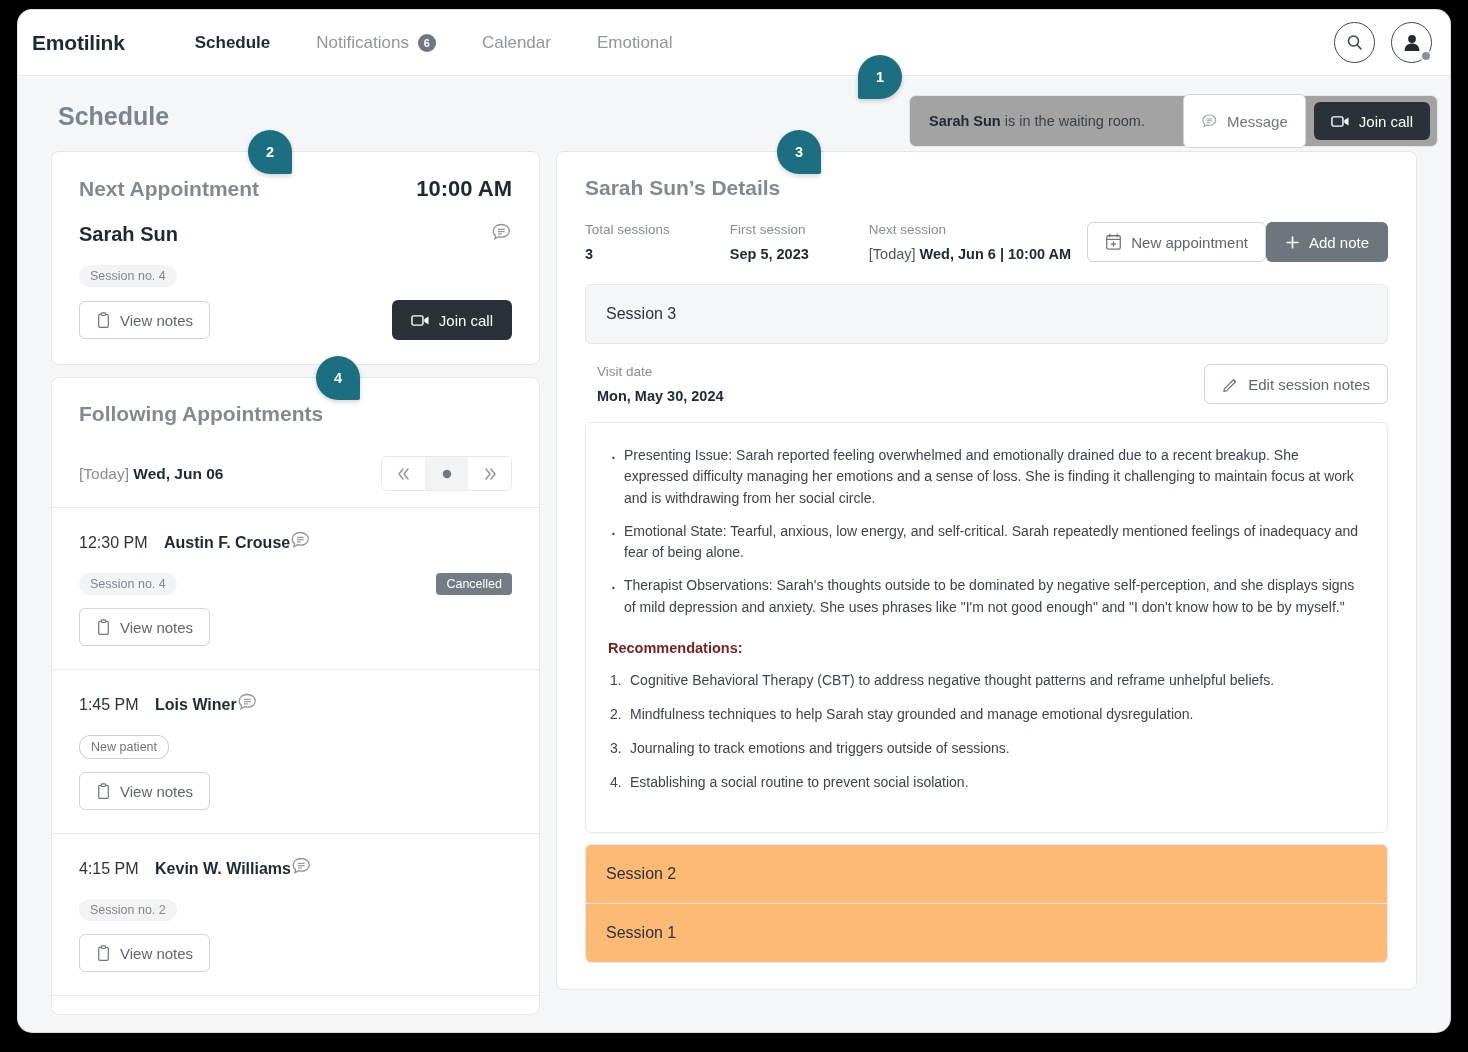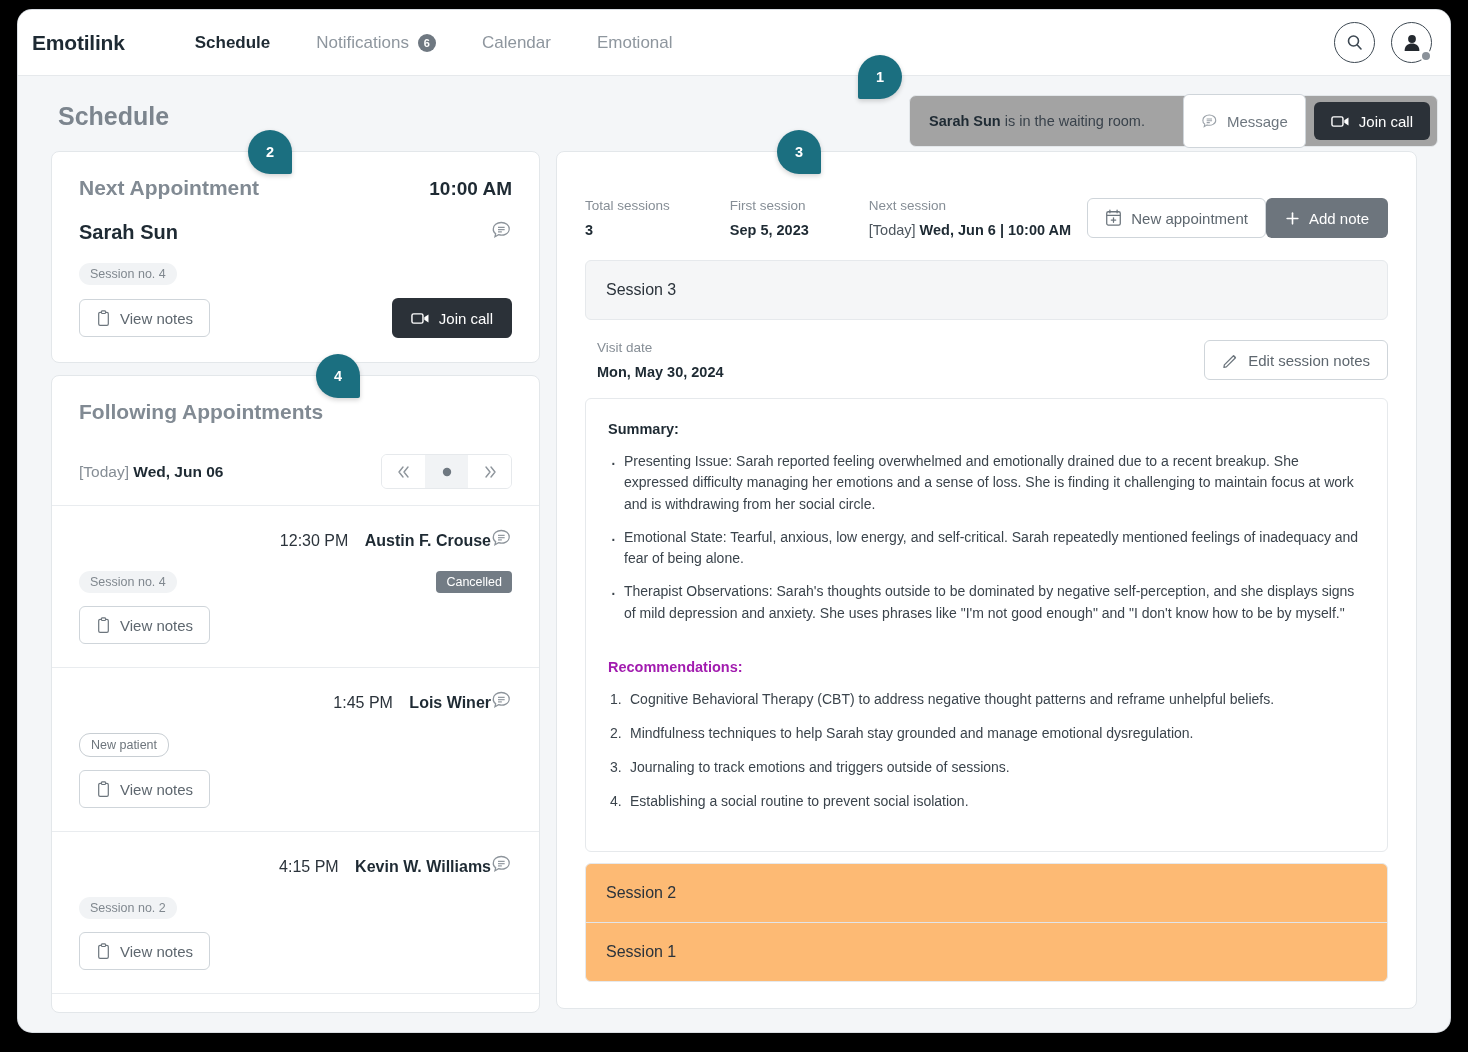--- a/index.html
+++ b/index.html
@@ -108,21 +108,21 @@
     border-radius: 8px;
     position: relative;
   }
 
   
   .na-head {
     display: flex; align-items: baseline; justify-content: space-between;
     padding: 24px 27px 0 27px;
   }
   .na-title { font-size: 21px; color: #818a93; font-weight: bold; }
-  .na-time { font-size: 19px; color: #1e2a33; font-weight: bold; }
+  .na-time { font-size: 22px; color: #1e2a33; font-weight: bold; }
   .na-body { padding: 20px 27px 24px 27px; }
   .row-name {
     display: flex; align-items: center; justify-content: space-between;
   }
   .patient-name { font-size: 20px; font-weight: bold; color: #1e2a33; }
   .chip {
     display: inline-block; font-size: 12.5px; color: #80888f;
     background: #f1f3f5; border-radius: 11px;
     padding: 4px 11px; margin-top: 18px;
   }
@@ -156,21 +156,21 @@
   .fa-date .today { color: #858d95; }
   .fa-date b { font-weight: bold; }
   .pager { display: flex; border: 1px solid #e6e9ec; border-radius: 6px; overflow: hidden; }
   .pager > div {
     width: 43px; height: 33px; display: flex; align-items: center;
     justify-content: center; cursor: pointer; background: #fff;
   }
   .pager > div.mid { background: #f1f3f5; }
   .appt-row { padding: 22px 27px 23px 27px; border-bottom: 1px solid #e9ecef; }
   .appt-row:last-child { border-bottom: none; }
-  .appt-top { display: flex; align-items: center; justify-content: flex-end; }
+  .appt-top { display: flex; align-items: center; justify-content: flex-start; }
   .appt-when { font-size: 16px; color: #2b333b; }
   .appt-who { font-size: 16px; font-weight: bold; color: #1e2a33; margin-left: 12px; }
   .appt-meta { display: flex; align-items: center; justify-content: space-between; }
 
   
   .rp-head { padding: 24px 28px 0 28px; }
   .rp-title { font-size: 21px; font-weight: bold; color: #818a93; }
   .rp-stats {
     display: flex; align-items: flex-end; margin-top: 22px; padding-bottom: 22px;
   }
@@ -204,21 +204,21 @@
   .visit-date { font-size: 14.5px; font-weight: bold; color: #1e2a33; }
   .btn-edit {
     border: 1px solid #cfd5da; background: #fff; border-radius: 6px;
     color: #5e676f; font-size: 15px; height: 40px; padding: 0 17px;
   }
   .notes-box {
     border: 1px solid #e6e9ec; border-radius: 6px;
     background: #fff; padding: 22px 24px 26px 22px;
   }
   .notes-h { font-size: 14.5px; font-weight: bold; color: #1e2a33; margin-bottom: 14px; }
-  .notes-h2 { font-size: 14.5px; font-weight: bold; color: #a21caf; margin: 35px 0 14px 0; }
+  .notes-h2 { font-size: 14.5px; font-weight: bold; color: #7f1d1d; margin: 22px 0 14px 0; }
   ul.bullets { list-style: none; }
   ul.bullets li {
     position: relative; padding-left: 16px; margin-bottom: 12px;
     font-size: 14px; color: #3b444c; line-height: 1.52;
   }
   ul.bullets li::before {
     content: "\00b7"; position: absolute; left: 2px; top: -4px;
     font-size: 20px; color: #3b444c;
   }
   ol.numbered { list-style: none; counter-reset: rec; padding-left: 0; }
@@ -484,20 +484,21 @@
       </div>
     </div>
 
     <div class="col-right">
       <div class="card">
         <div class="marker m-br" style="left:220px; top:-22px;">
           <span>3</span>
         </div>
 
         <div class="rp-head">
+          <div class="rp-title">Sarah Sun’s Details</div>
           <div class="rp-stats">
             <div class="stat">
               <div class="stat-label">Total sessions</div>
               <div class="stat-value">3</div>
             </div>
             <div class="stat">
               <div class="stat-label">First session</div>
               <div class="stat-value">Sep 5, 2023</div>
             </div>
             <div class="stat wide">
@@ -543,21 +544,20 @@
               <button class="btn btn-edit">
                 <svg width="17" height="17" viewBox="0 0 16 16">
                   <path d="M2.2 12.1 L10.8 3.5 L12.7 5.4 L4.1 14 L1.8 14.4 Z" fill="none" stroke="#6c757d" stroke-width="1.15" stroke-linejoin="round"></path>
                   <line x1="10.8" y1="3.5" x2="12.7" y2="5.4" stroke="#6c757d" stroke-width="1.15"></line>
                 </svg>
                 <span>Edit session notes</span>
               </button>
             </div>
 
             <div class="notes-box">
-              <div class="notes-h">Summary:</div>
               <ul class="bullets">
                 <li>Presenting Issue: Sarah reported feeling overwhelmed and emotionally drained due to a recent breakup. She expressed difficulty managing her emotions and a sense of loss. She is finding it challenging to maintain focus at work and is withdrawing from her social circle.</li>
                 <li>Emotional State: Tearful, anxious, low energy, and self-critical. Sarah repeatedly mentioned feelings of inadequacy and fear of being alone.</li>
                 <li>Therapist Observations: Sarah's thoughts outside to be dominated by negative self-perception, and she displays signs of mild depression and anxiety. She uses phrases like "I'm not good enough" and "I don't know how to be by myself."</li>
               </ul>
               <div class="notes-h2">Recommendations:</div>
               <ol class="numbered">
                 <li>Cognitive Behavioral Therapy (CBT) to address negative thought patterns and reframe unhelpful beliefs.</li>
                 <li>Mindfulness techniques to help Sarah stay grounded and manage emotional dysregulation.</li>
                 <li>Journaling to track emotions and triggers outside of sessions.</li>

